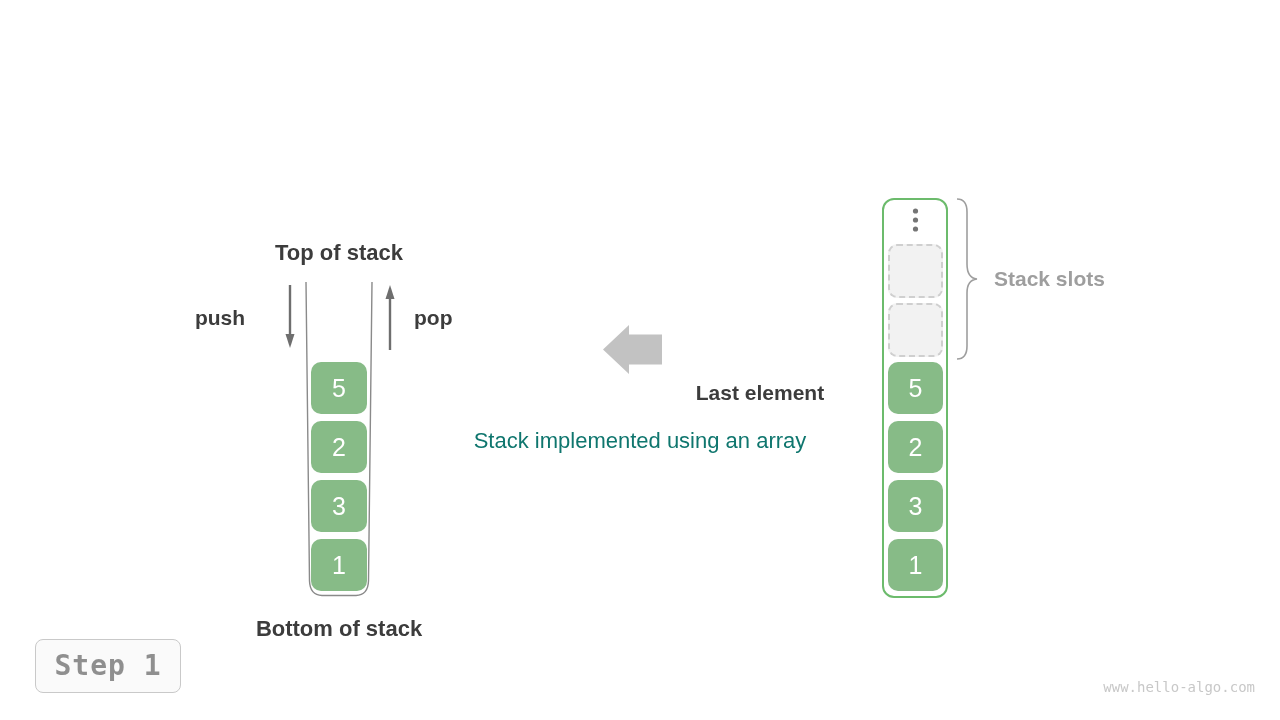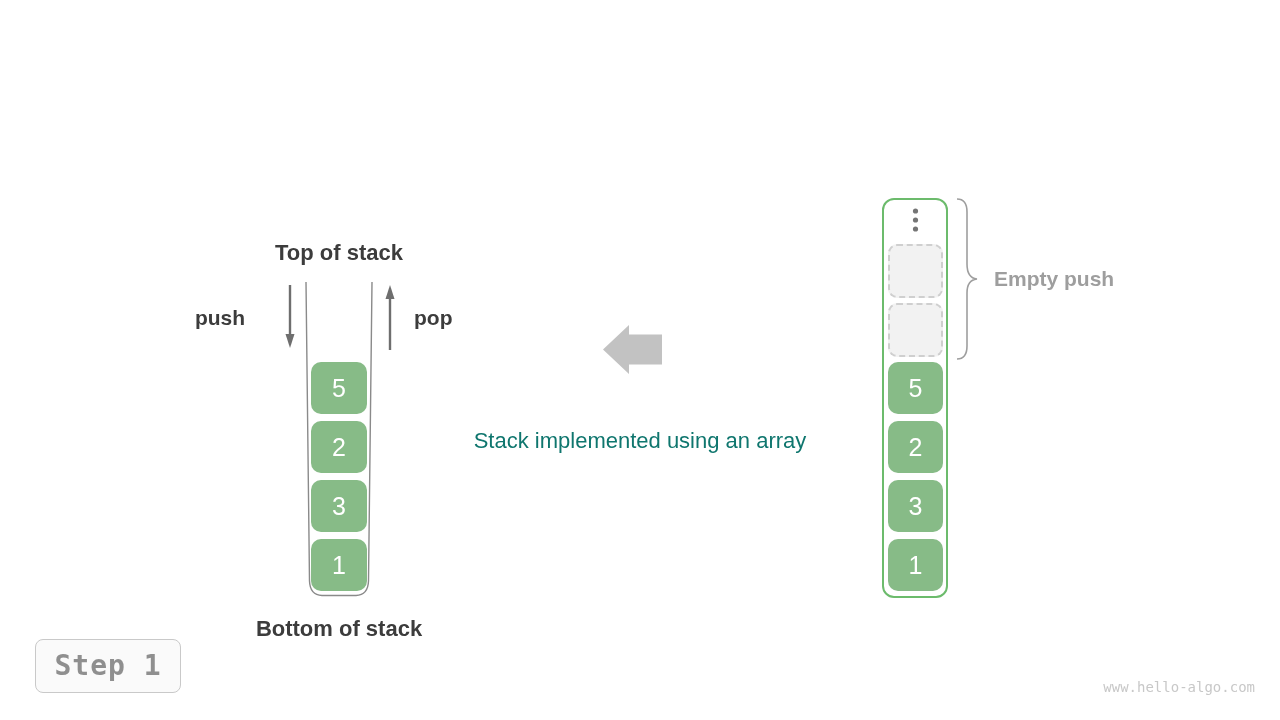--- a/index.html
+++ b/index.html
@@ -163,22 +163,23 @@
 
   <div class="cell cell-right row-0">5</div>
   <div class="cell cell-right row-1">2</div>
   <div class="cell cell-right row-2">3</div>
   <div class="cell cell-right row-3">1</div>
 
   <svg class="abs" style="left:955px; top:198px;" width="24" height="162" viewBox="0 0 24 162">
     <path d="M 2 1 Q 12 1 12 14 L 12 66 Q 12 80 22 81 Q 12 82 12 95 L 12 148 Q 12 161 2 161" fill="none" stroke="#9e9e9e" stroke-width="1.6"></path>
   </svg>
 
-  <div class="abs lbl-gray" style="left:994px; top:267px;">Empty push</div>
+  <div class="abs lbl-gray" style="left:994px; top:267px;">Stack slots</div>
 
+  <div class="abs lbl-dark t-right" style="left:660px; top:381px; width:200px; font-size:21px;">Last element</div>
 
 
   <div class="step-badge">
     <span>Step 1</span>
   </div>
 
   <div class="watermark">www.hello-algo.com</div>
 
 </div>
 

